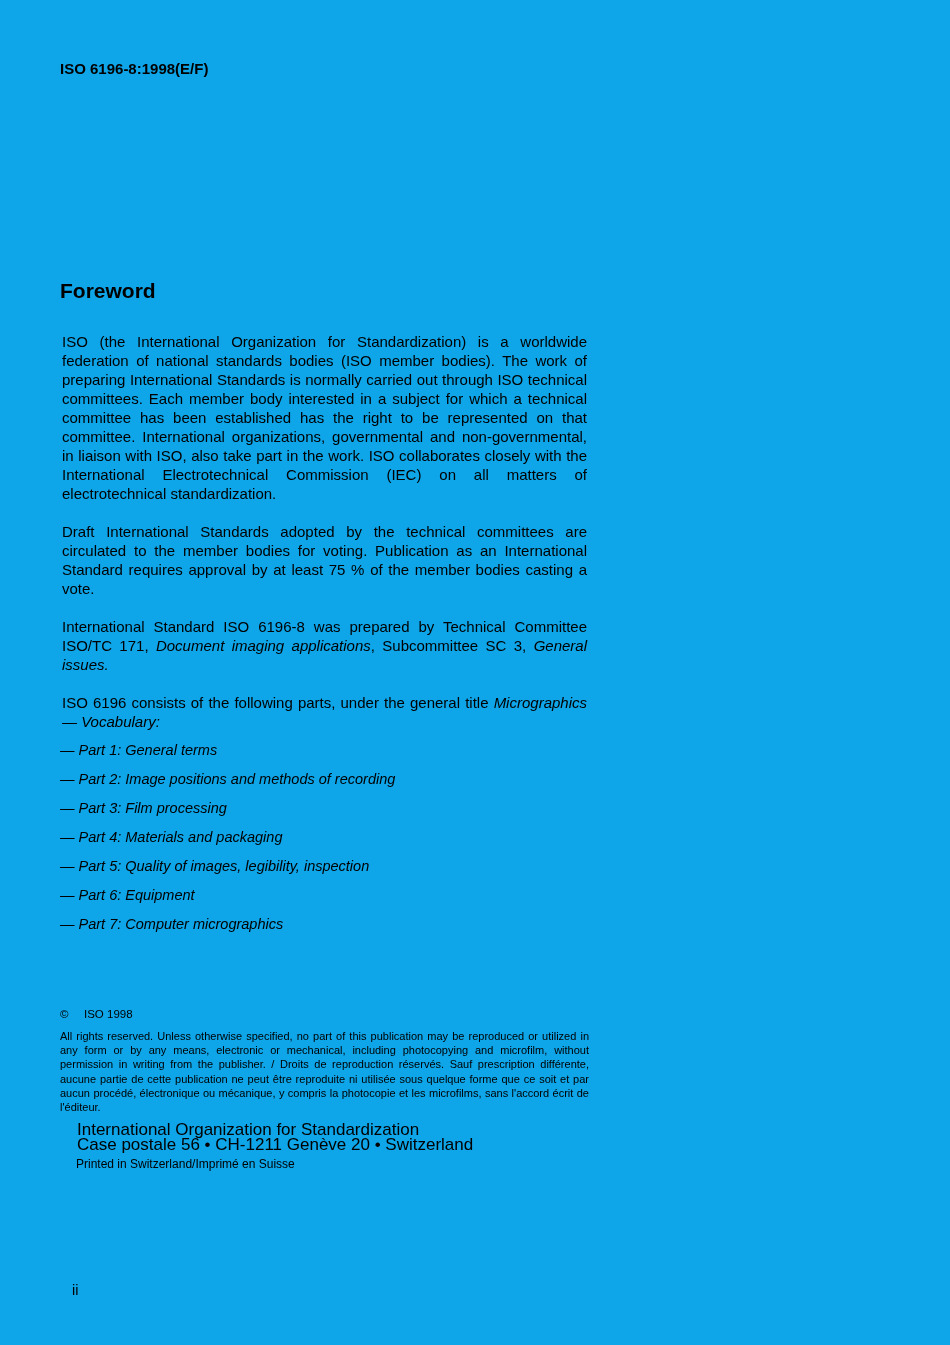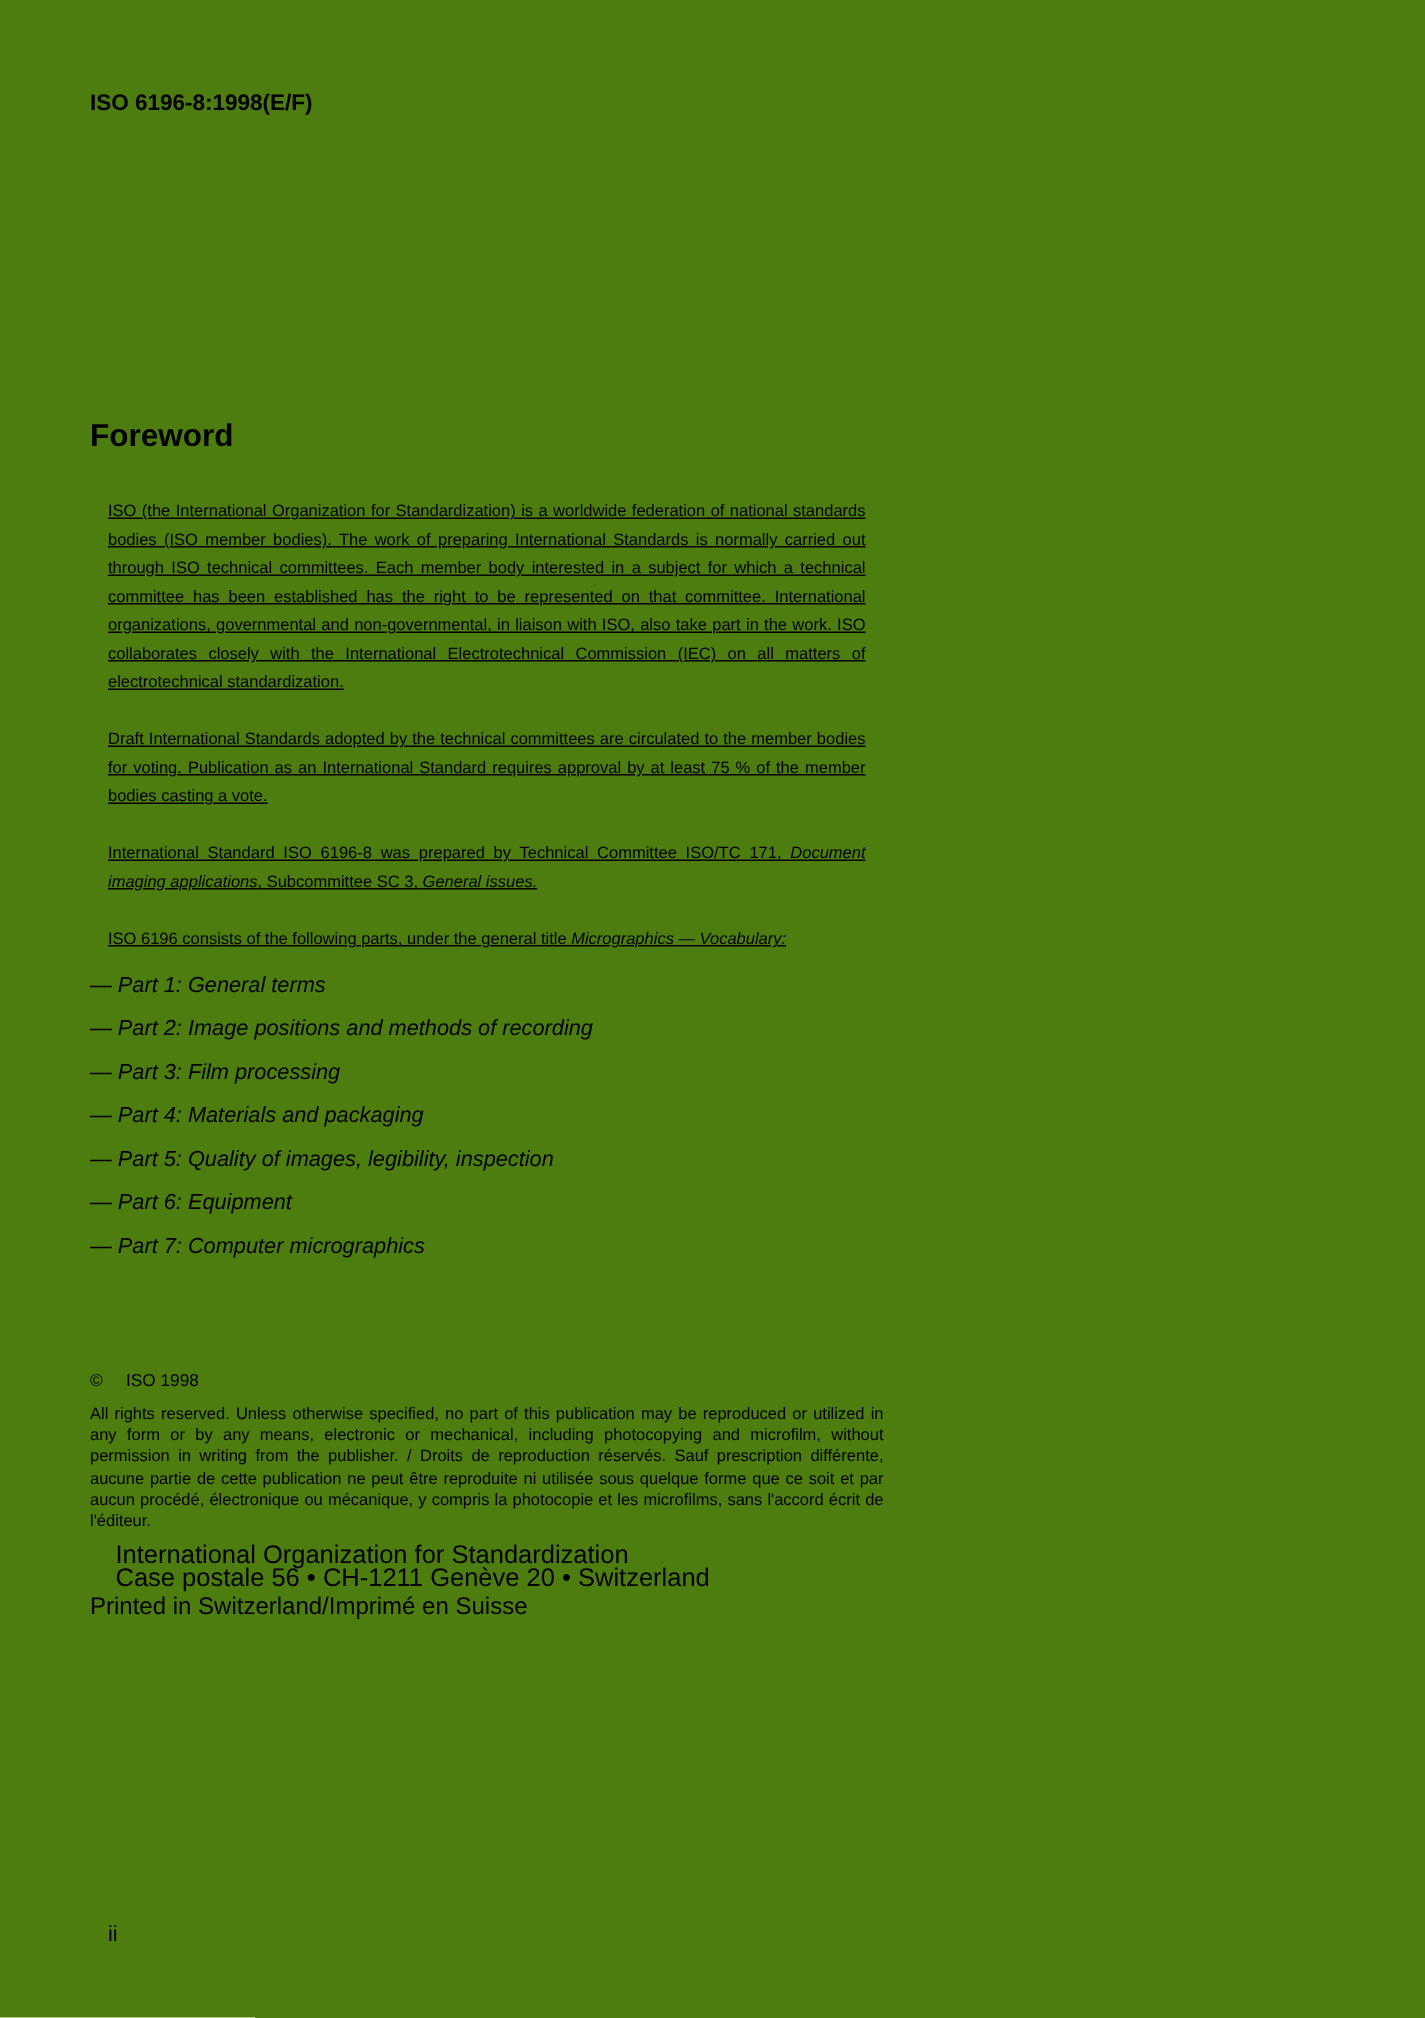--- a/index.html
+++ b/index.html
@@ -4,21 +4,21 @@
 <style>
   html, body {
     margin: 0;
     padding: 0;
     background: #ffffff;
   }
   #page {
     position: relative;
     width: 950px;
     height: 1345px;
-    background: #4d7c0f;
+    background: #0ea5e9;
     color: #000000;
     font-family: "Liberation Sans", sans-serif;
     overflow: hidden;
   }
   .col {
     position: absolute;
     left: 60px;
     top: 60px;
     width: 529px;
   }
@@ -28,26 +28,25 @@
     font-weight: bold;
   }
   .foreword-title {
     margin: 0;
     margin-top: 200px;
     font-size: 21px;
     line-height: 25px;
     font-weight: bold;
   }
   .body-para {
-    margin: 12px;
+    margin: 2px;
     margin-top: 19px;
-    font-size: 11px;
+    font-size: 15px;
     line-height: 19px;
     text-align: justify;
-    text-decoration: underline;
   }
   .body-para.first {
     margin-top: 29px;
   }
   .part-item {
     margin: 0;
     margin-top: 10px;
     font-size: 14.5px;
     line-height: 19px;
     font-style: italic;
@@ -76,23 +75,23 @@
   .address-block {
     margin: 0;
     margin-top: 8px;
     padding-left: 17px;
     font-size: 17px;
     line-height: 15px;
   }
   .address-line { margin: 0; }
   .internet-gap { display: inline-block; min-width: 56px; }
   .printed-line {
-    margin: 0;
+    margin: 16px;
     margin-top: 5px;
-    font-size: 16px;
+    font-size: 12px;
     line-height: 15px;
   }
   .page-number {
     position: absolute;
     left: 72px;
     top: 1281px;
     font-size: 14.5px;
     line-height: 19px;
   }
 </style>

